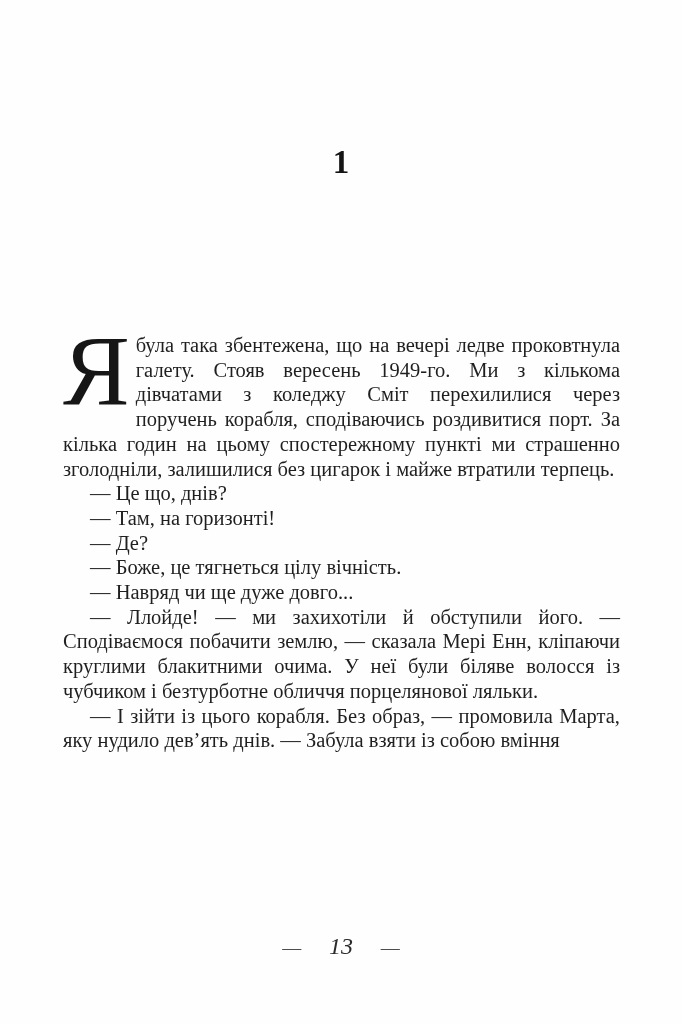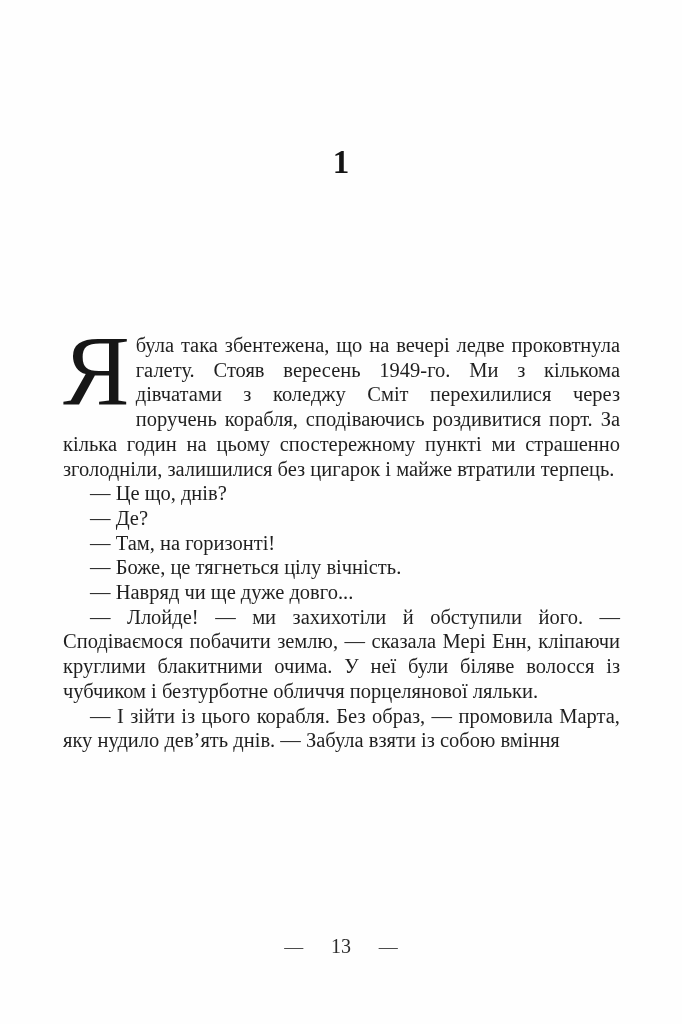--- a/index.html
+++ b/index.html
@@ -69,37 +69,38 @@
     line-height: 24px;
     color: #2b2b2b;
   }
   .page-footer .dash {
     display: inline-block;
     transform: scaleY(0.9);
   }
   .page-footer .page-number {
     display: inline-block;
     margin: 0 23px;
-    font-size: 20px;
+    font-style: italic;
+    font-size: 24px;
   }
 </style>
 </head>
 <body>
 
 <div class="page">
 
   <header class="chapter-heading">
     <span class="chapter-number">1</span>
   </header>
 
   <main class="text-block" id="text-block">
       <p class="para opening"><span class="dropcap">Я</span>була така збентежена, що на вечері ледве проковтнула галету. Стояв вересень 1949-го. Ми з кількома дівчатами з коледжу Сміт перехилилися через поручень корабля, сподіваючись роздивитися порт. За кілька годин на цьому спостережному пункті ми страшенно зголодніли, залишилися без цигарок і майже втратили терпець.</p>
       <p class="para dialogue">— Це що, днів?</p>
+      <p class="para dialogue">— Там, на горизонті!</p>
       <p class="para dialogue">— Де?</p>
-      <p class="para dialogue">— Там, на горизонті!</p>
       <p class="para dialogue">— Боже, це тягнеться цілу вічність.</p>
       <p class="para dialogue">— Навряд чи ще дуже довго...</p>
       <p class="para dialogue">— Ллойде! — ми захихотіли й обступили його. — Сподіваємося побачити землю, — сказала Мері Енн, кліпаючи круглими блакитними очима. У неї були біляве волосся із чубчиком і безтурботне обличчя порцелянової ляльки.</p>
       <p class="para dialogue">— І зійти із цього корабля. Без образ, — промовила Марта, яку нудило дев’ять днів. — Забула взяти із собою вміння</p>
     </main>
 
   <footer class="page-footer">
     <span class="dash">—</span>
     <span class="page-number">13</span>
     <span class="dash">—</span>

